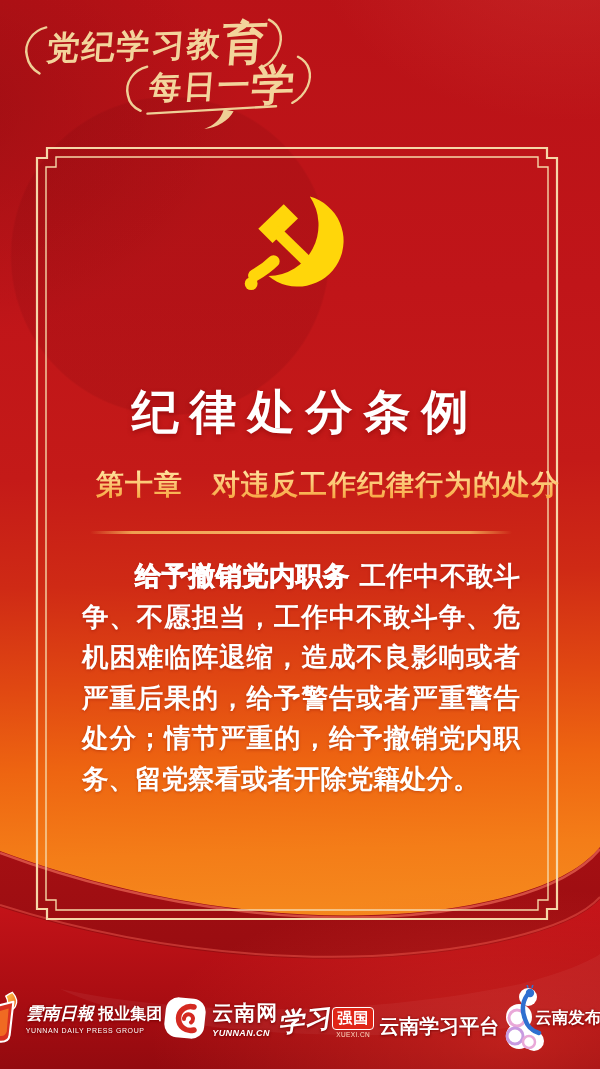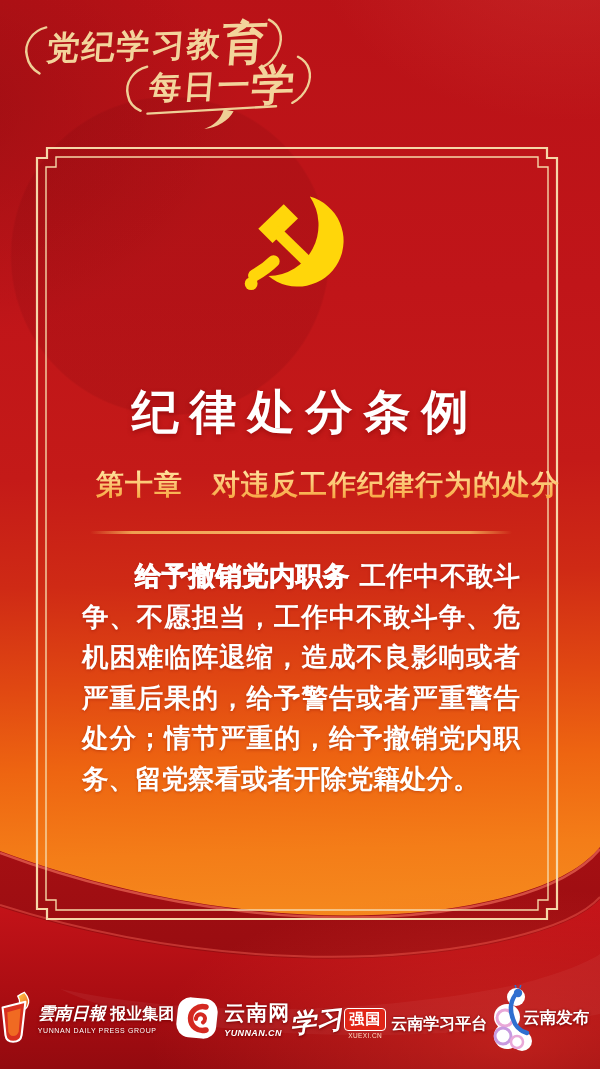--- a/index.html
+++ b/index.html
@@ -54,21 +54,21 @@
   .l2col{margin-left:4px;}
   .l2name{font-size:21px;font-weight:700;letter-spacing:1px;white-space:nowrap;}
   .l2en{font-size:9px;font-style:italic;font-weight:700;letter-spacing:.4px;margin-top:1px;}
   .l3{align-items:flex-start;}
   .l3script{font-family:"Liberation Serif","DejaVu Serif",serif;font-style:italic;font-weight:700;font-size:26px;
     transform:rotate(-6deg);margin-top:6px;white-space:nowrap;}
   .l3boxcol{display:flex;flex-direction:column;align-items:center;margin:10px 0 0 2px;}
   .l3box{background:#e02517;border:1px solid #fff;border-radius:4px;color:#fff;font-size:15px;font-weight:800;
     padding:1px 4px;letter-spacing:1px;white-space:nowrap;}
   .l3domain{font-size:6.5px;color:#ffd9c0;letter-spacing:.4px;margin-top:1px;}
-  .l3plat{font-size:16px;font-weight:700;margin:16px 0 0 5px;white-space:nowrap;}
+  .l3plat{font-size:20px;font-weight:700;margin:16px 0 0 5px;white-space:nowrap;}
   .l4text{font-size:16.5px;font-weight:700;margin-left:-16px;position:relative;z-index:2;white-space:nowrap;}
 </style>
 </head>
 <body>
 
 <div class="poster">
 
   <svg class="abs waves" width="600" height="260" viewBox="0 0 600 260">
     <defs>
       <linearGradient id="gw1" x1="0" y1="0" x2="0" y2="1">

